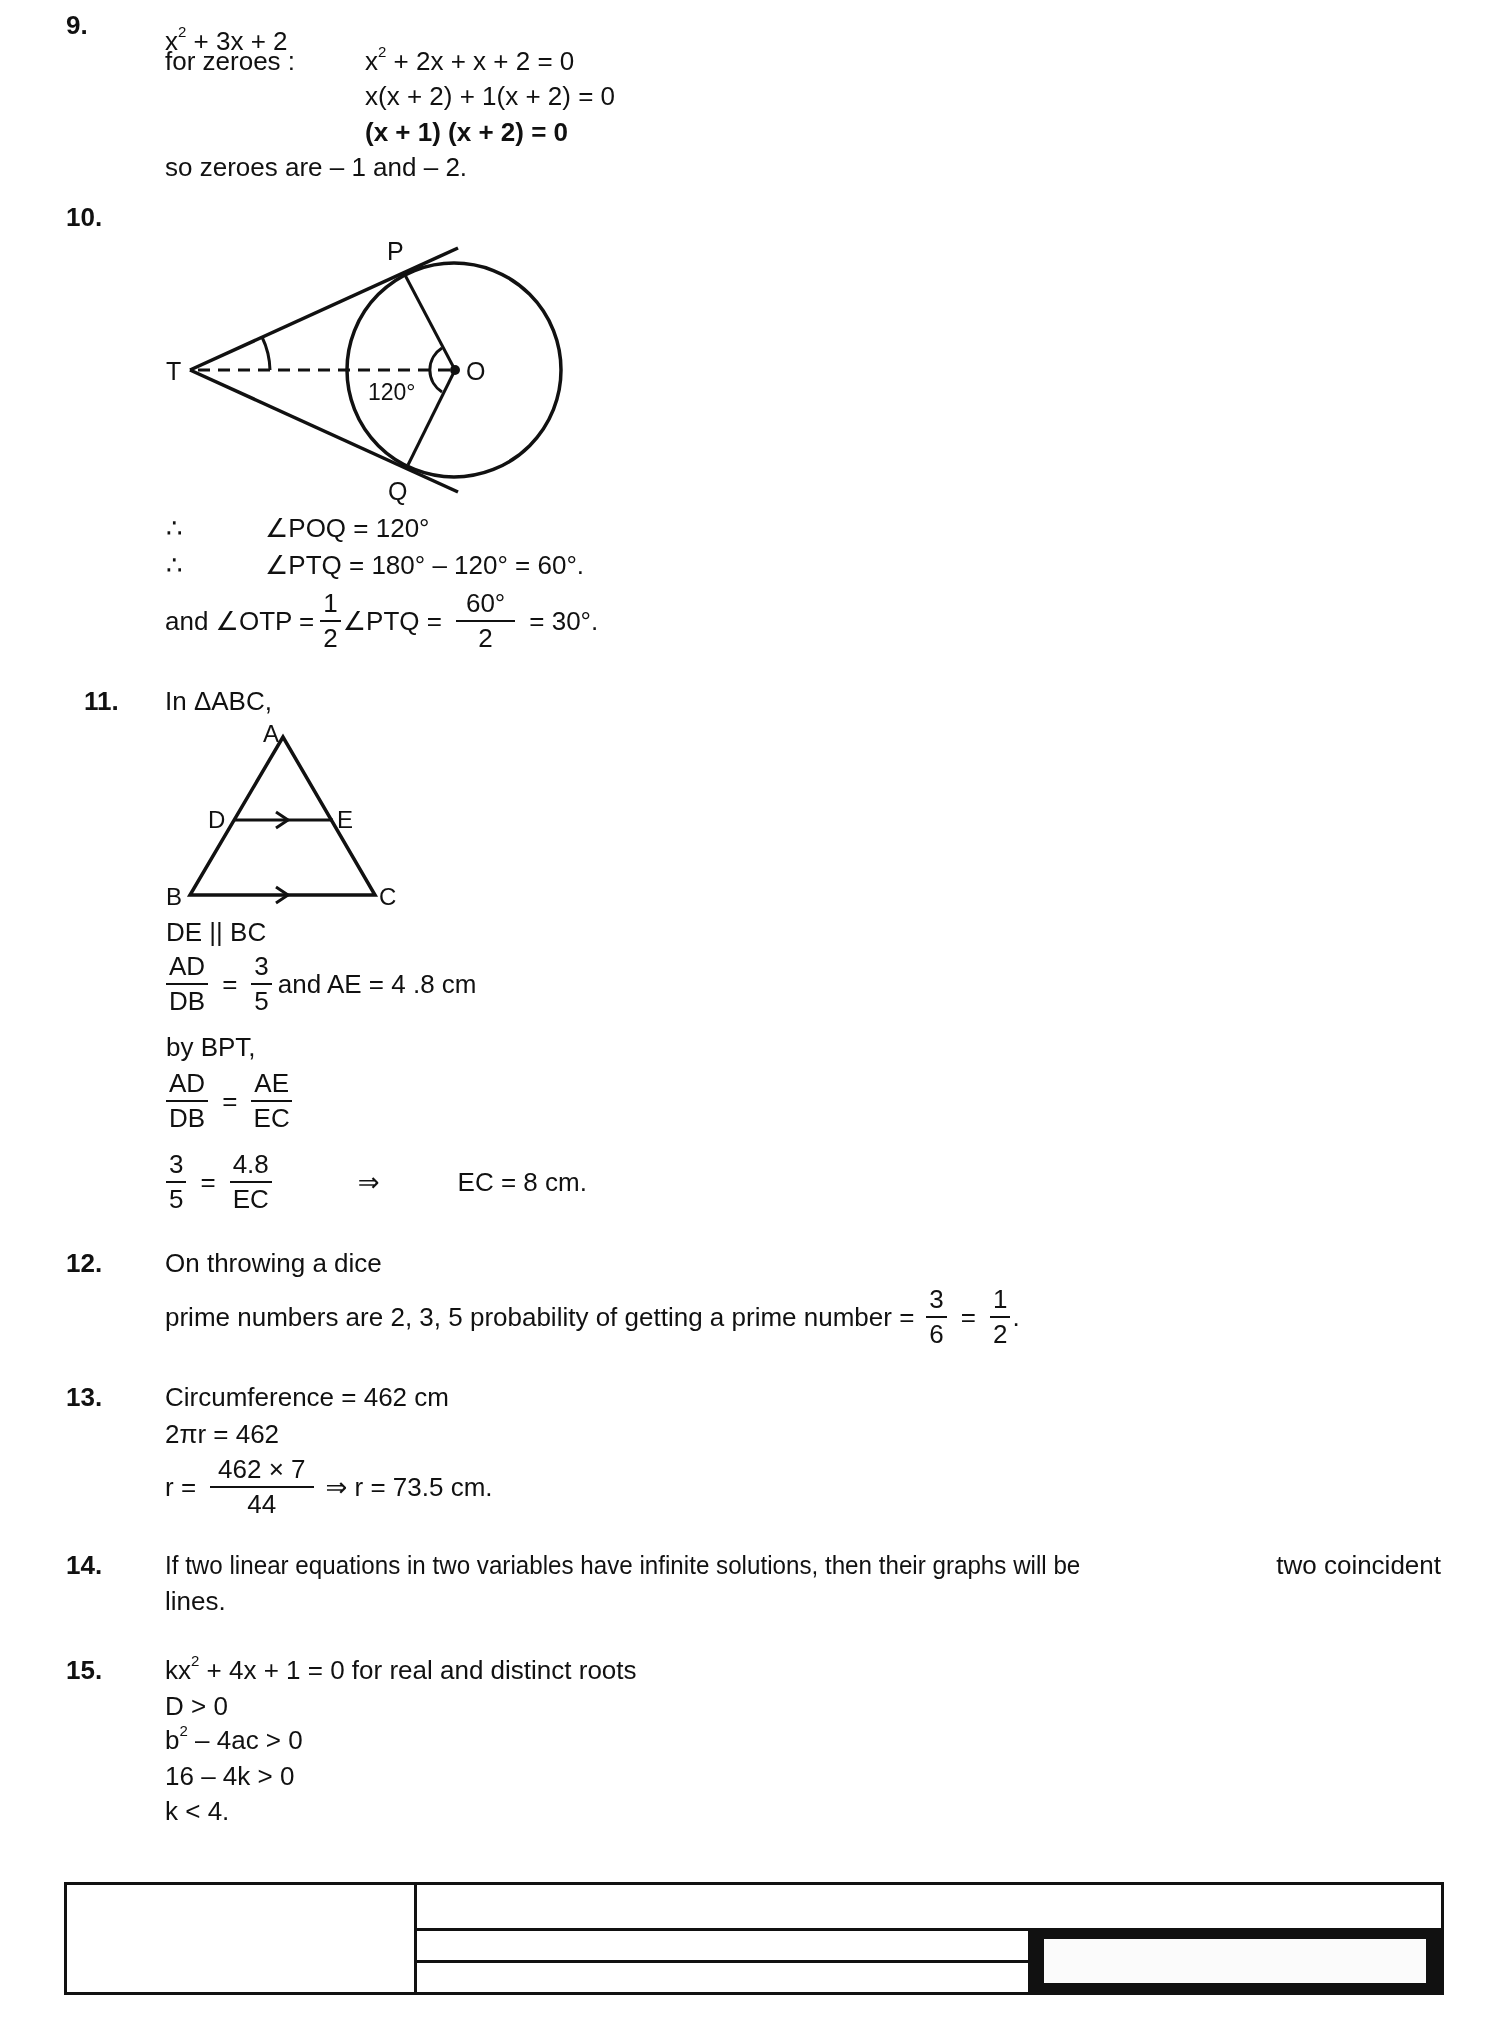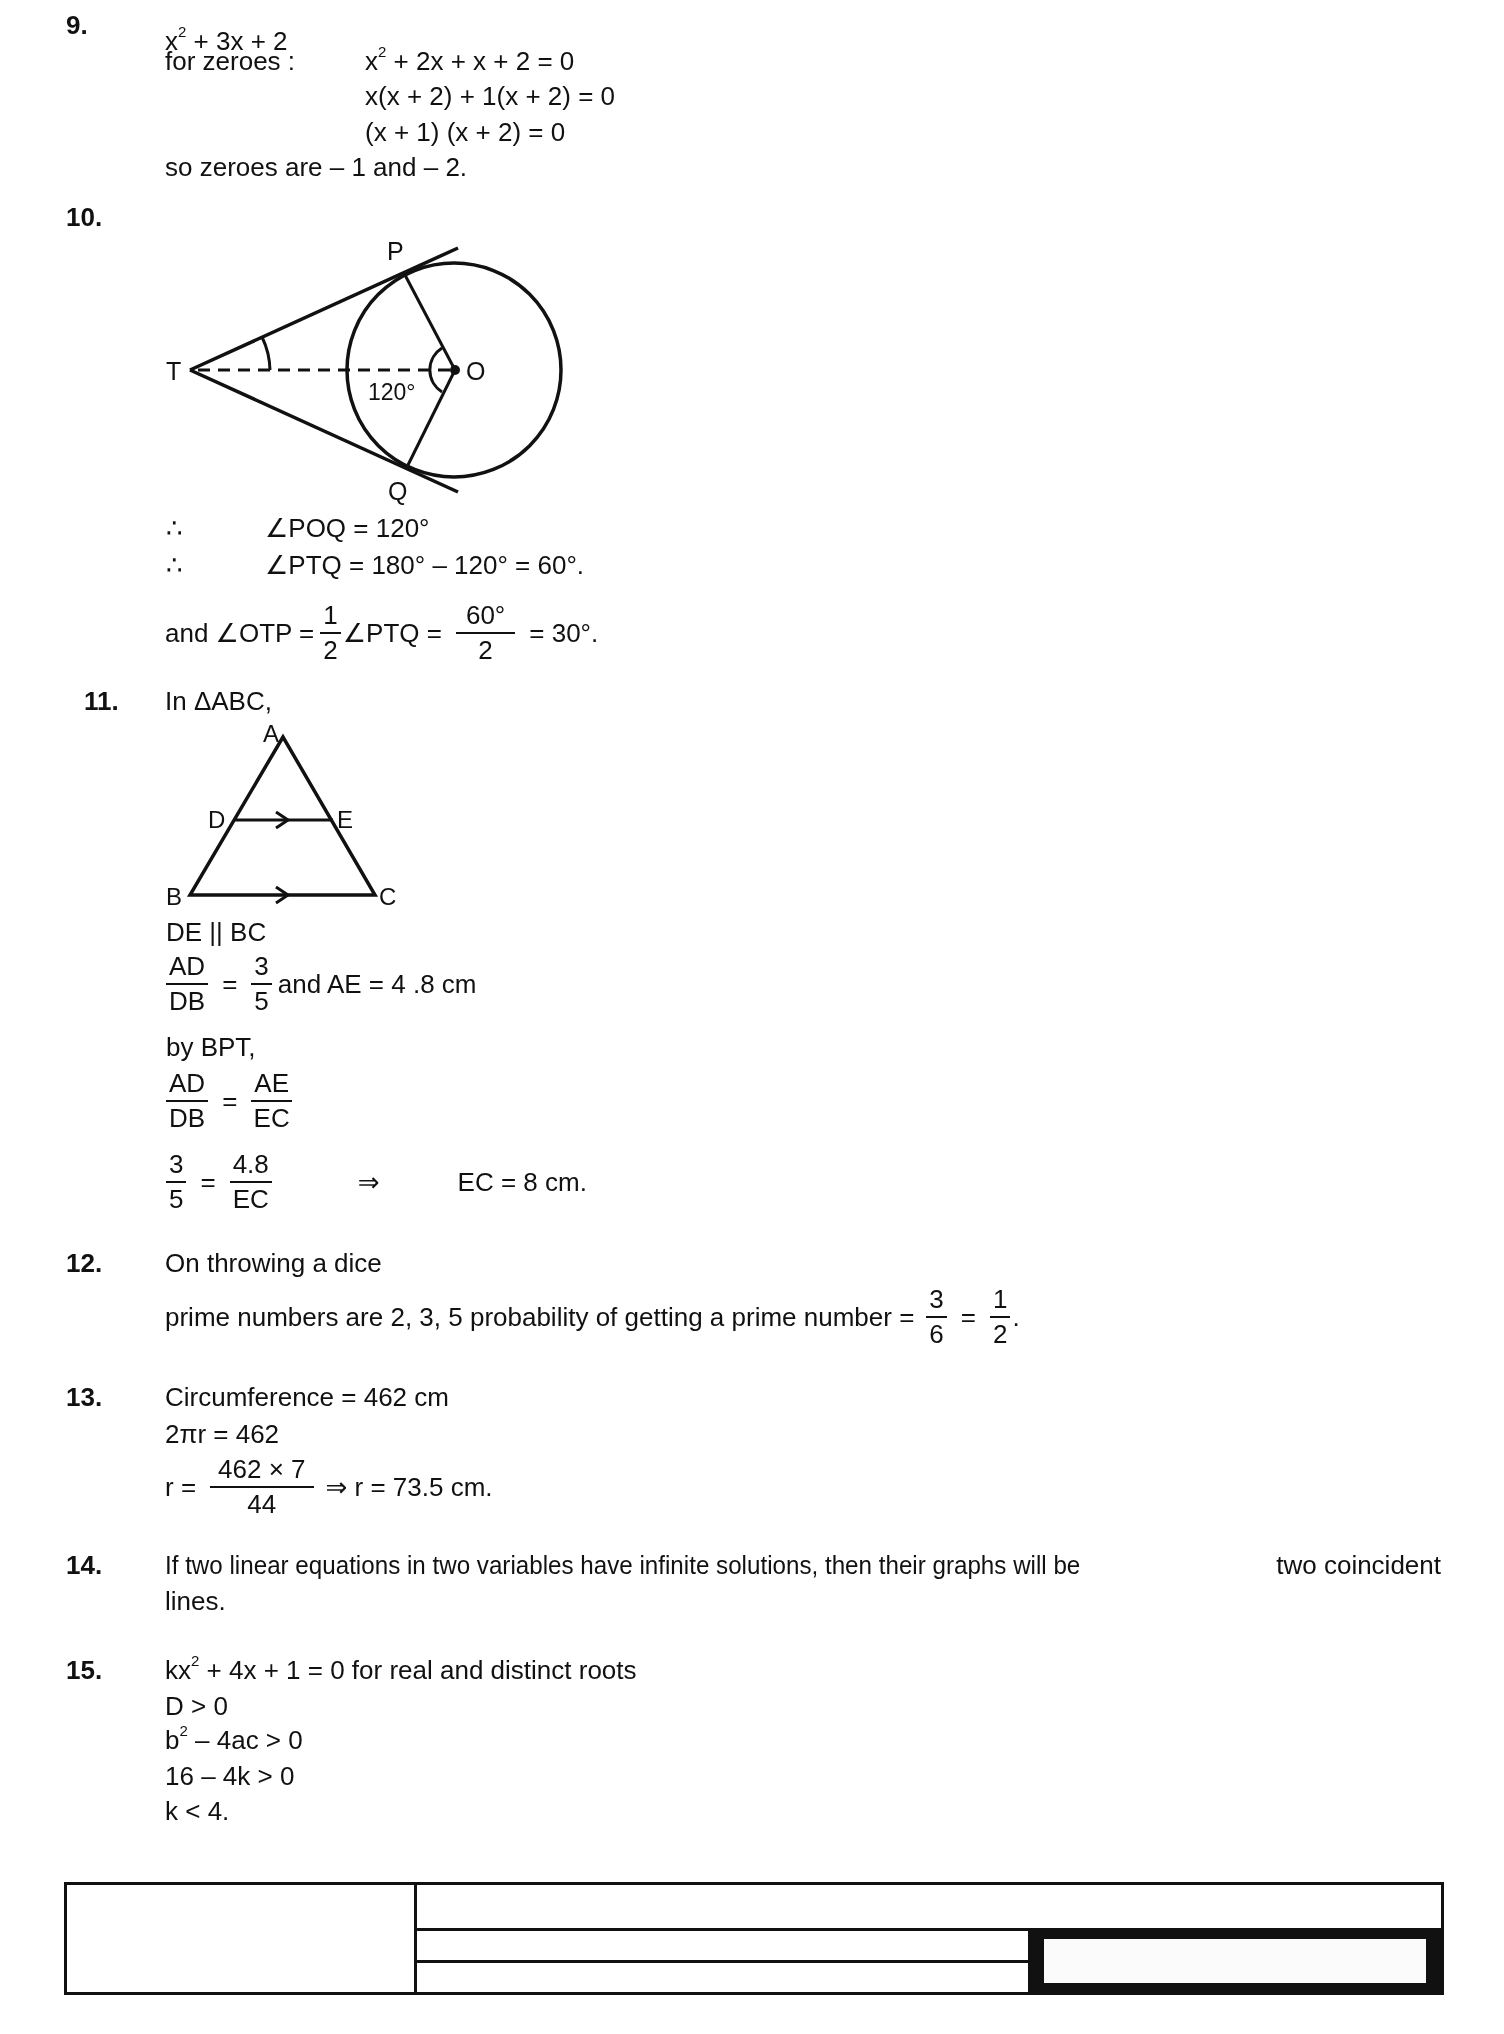--- a/index.html
+++ b/index.html
@@ -22,21 +22,21 @@
 
 <div class="abs qnum" style="left:66px; top:12px;">9.</div>
 <div class="abs" style="left:165px; top:28px;">
   <span>x</span><sup>2</sup><span> + 3x + 2</span>
 </div>
 <div class="abs" style="left:165px; top:48px;">for zeroes :</div>
 <div class="abs" style="left:365px; top:48px;">
   <span>x</span><sup>2</sup><span> + 2x + x + 2 = 0</span>
 </div>
 <div class="abs" style="left:365px; top:83px;">x(x + 2) + 1(x + 2) = 0</div>
-<div class="abs" style="left:365px; top:119px;">(x + 1) (x + 2) = 0</div>
+<div class="abs" style="left:365px; top:119px;font-weight:bold;">(x + 1) (x + 2) = 0</div>
 <div class="abs" style="left:165px; top:154px;">so zeroes are – 1 and – 2.</div>
 
 <div class="abs qnum" style="left:66px; top:204px;">10.</div>
 
 <svg style="position:absolute; left:0; top:0;" width="620" height="520">
 
   <circle cx="454" cy="370" r="107" fill="none" stroke="#111" stroke-width="3.5"></circle>
 
   <line x1="190" y1="370" x2="458" y2="248" stroke="#111" stroke-width="3.5"></line>
   <line x1="190" y1="370" x2="458" y2="492" stroke="#111" stroke-width="3.5"></line>
@@ -57,21 +57,21 @@
   <text x="466" y="380" font-size="25" fill="#111">O</text>
   <text x="388" y="500" font-size="25" fill="#111">Q</text>
   <text x="368" y="400" font-size="23" fill="#111">120°</text>
 </svg>
 
 <div class="abs" style="left:166px; top:515px;">∴</div>
 <div class="abs" style="left:265px; top:515px;">∠POQ = 120°</div>
 <div class="abs" style="left:166px; top:552px;">∴</div>
 <div class="abs" style="left:265px; top:552px;">∠PTQ = 180° – 120° = 60°.</div>
 
-<div class="abs row" style="left:165px; top:590px;margin-top:12px;">
+<div class="abs row" style="left:165px; top:590px;">
   <span>and ∠OTP =</span>
   <span class="frac">
     <span class="num">1</span>
     <span class="den">2</span>
   </span>
   <span style="margin-left:-4px;">∠PTQ  =</span>
   <span class="frac" style="margin-left:14px;">
     <span class="num" style="padding:0 10px 3px 10px;">60°</span>
     <span class="den">2</span>
   </span>

